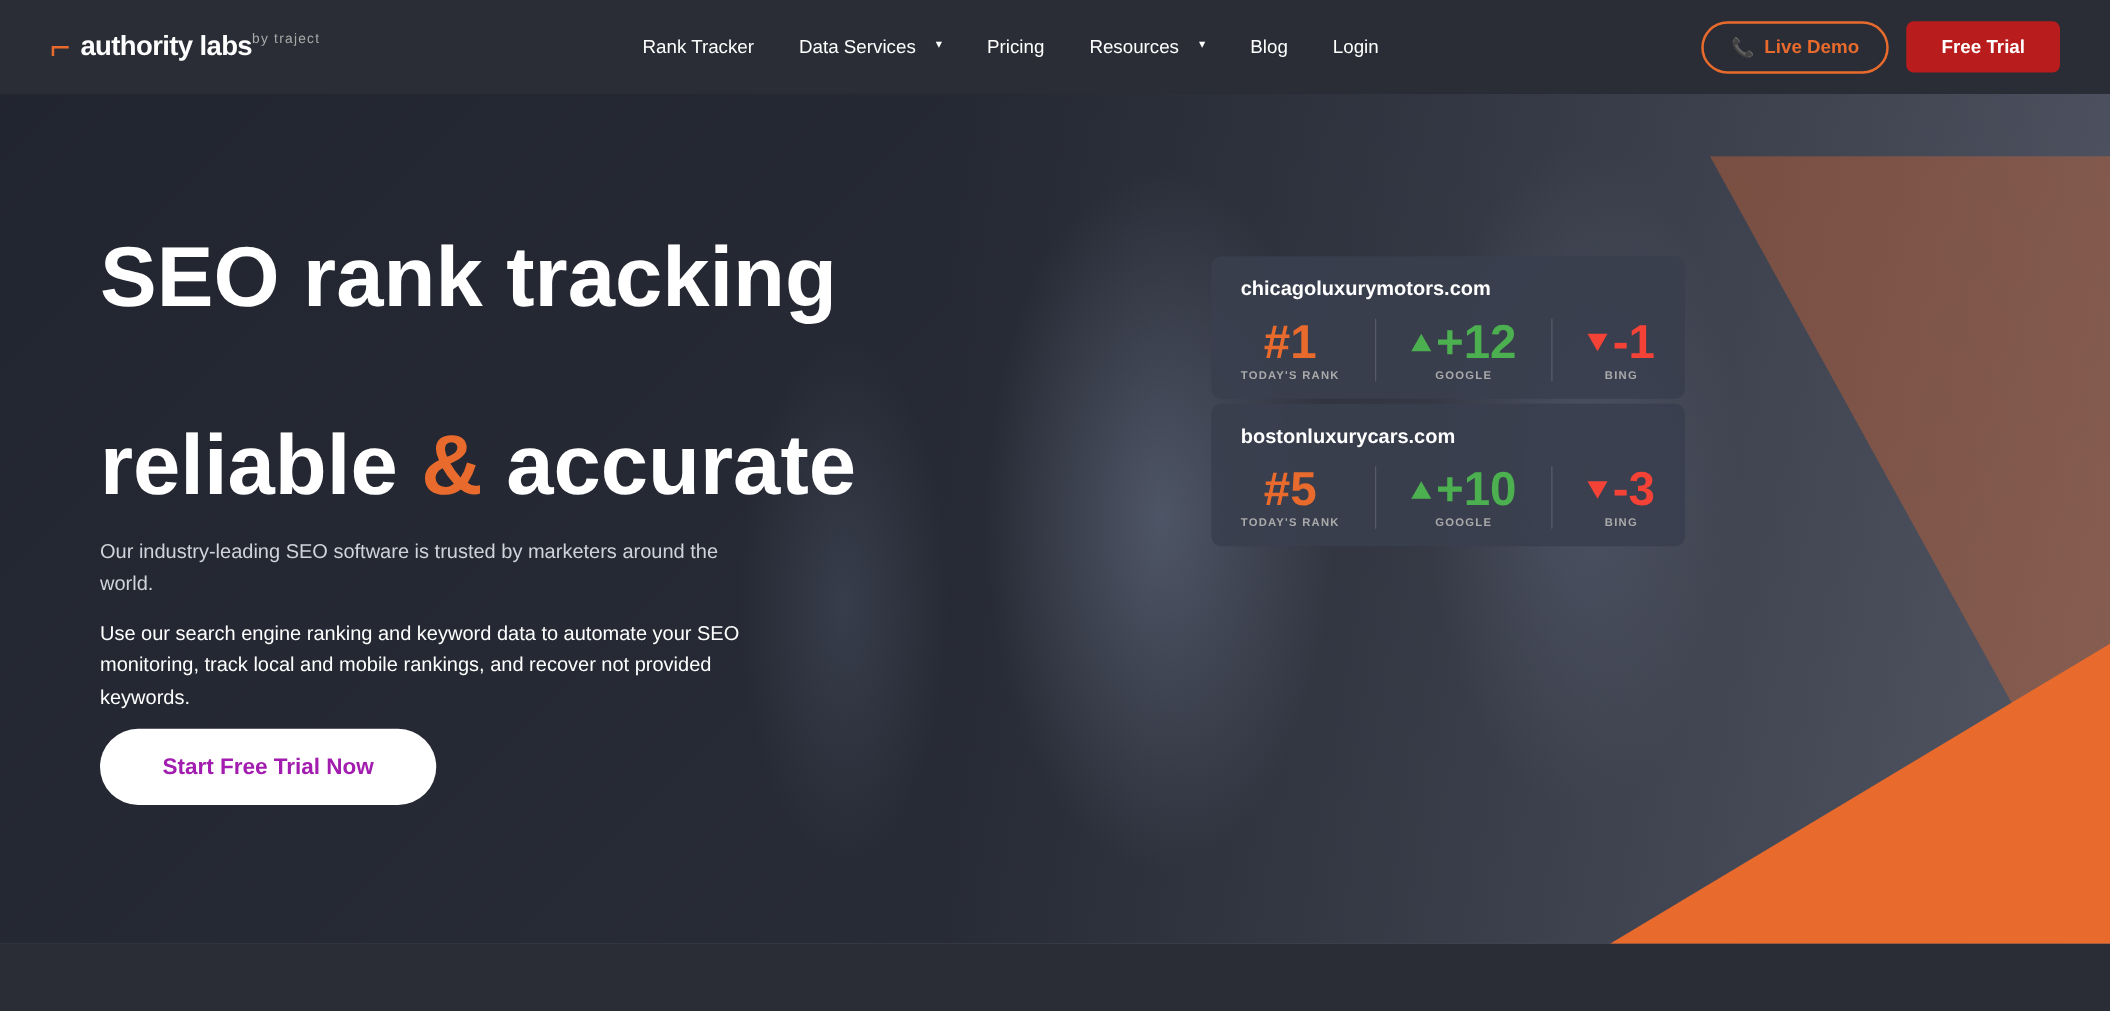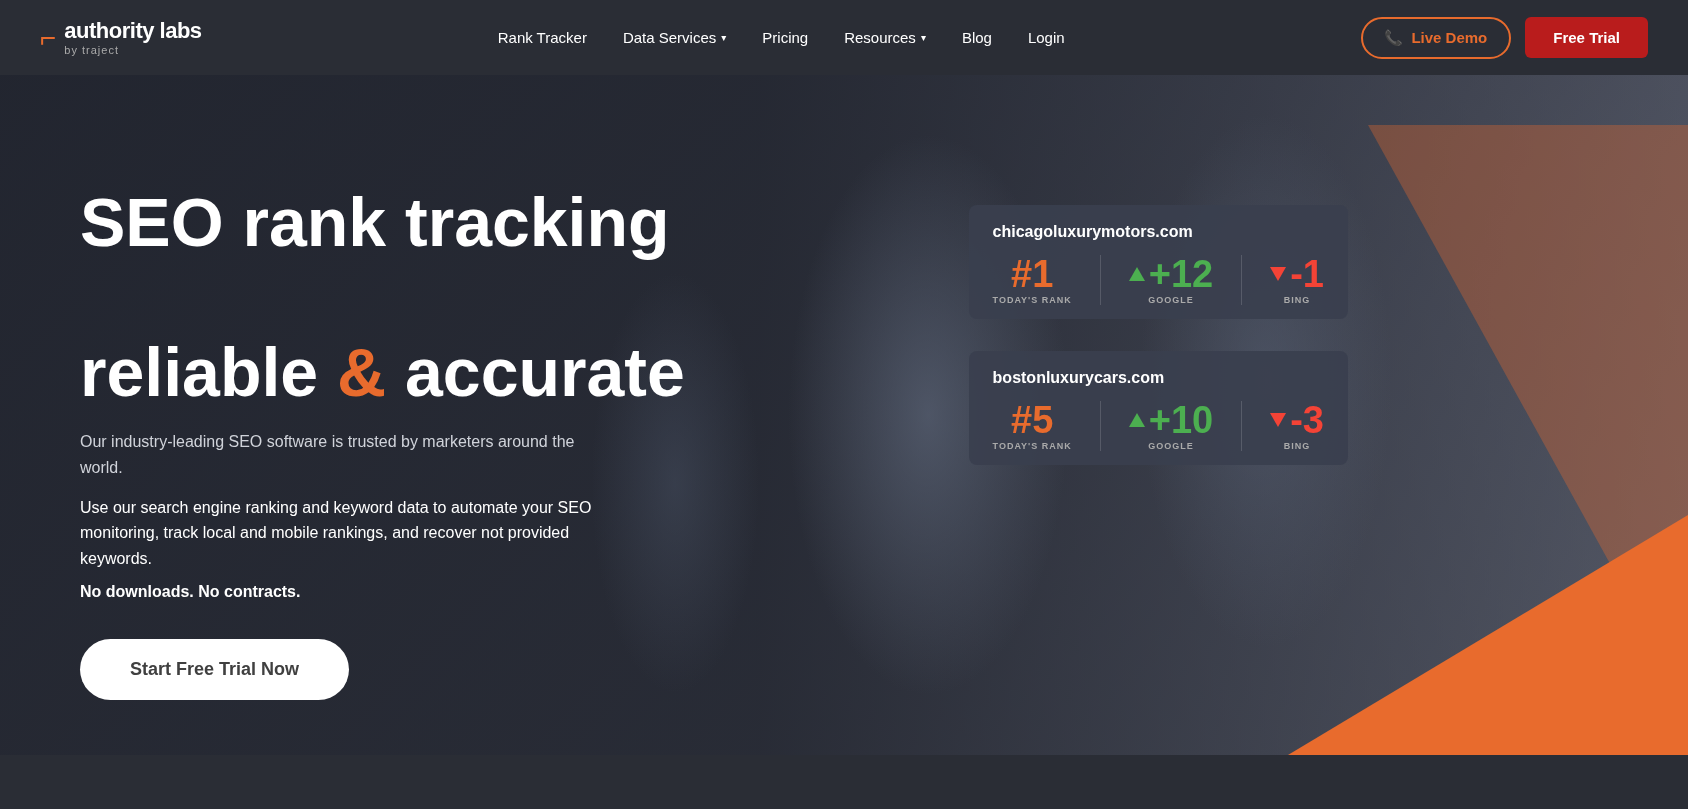--- a/index.html
+++ b/index.html
@@ -22,21 +22,22 @@
       gap: 8px;
     }
     .logo-icon {
       color: #e86b2d;
       font-size: 28px;
       font-weight: 900;
       line-height: 1;
     }
     .logo-text {
       display: flex;
-      flex-direction: column;
+      flex-direction: row;
+      text-align: right;
     }
     .logo-main {
       color: #ffffff;
       font-size: 22px;
       font-weight: 700;
       letter-spacing: -0.5px;
       line-height: 1.1;
     }
     .logo-sub {
       color: #aaaaaa;
@@ -51,22 +52,21 @@
       list-style: none;
     }
     .nav-links li a {
       color: #ffffff;
       text-decoration: none;
       font-size: 15px;
       font-weight: 500;
     }
     .nav-links li a.has-dropdown {
       display: flex;
-      align-items: center;
-      gap: 5px;
+      gap: 16px;
     }
     .dropdown-arrow {
       font-size: 10px;
       color: #ffffff;
     }
 
     .nav-actions {
       display: flex;
       align-items: center;
       gap: 14px;
@@ -173,39 +173,39 @@
       margin-bottom: 12px;
     }
     .hero-no-download {
       color: #ffffff;
       font-size: 16px;
       font-weight: 700;
       margin-bottom: 38px;
     }
     .btn-start-trial {
       background: #ffffff;
-      color: #404040;
+      color: #a21caf;
       border: none;
       padding: 20px 50px;
       border-radius: 40px;
       font-size: 18px;
       font-weight: 600;
       cursor: pointer;
       display: inline-block;
     }
 
     
     .rank-cards {
       position: absolute;
       right: 340px;
       top: 130px;
       z-index: 10;
       display: flex;
       flex-direction: column;
-      gap: 32px;
+      gap: 4px;
     }
     .rank-card {
       background: rgba(58,63,78,0.92);
       border-radius: 8px;
       padding: 18px 24px 14px 24px;
       min-width: 300px;
     }
     .rank-card-domain {
       color: #ffffff;
       font-size: 16px;
@@ -337,21 +337,20 @@
   <div class="hero-triangle"></div>
 
   <div class="hero-content">
     <h1 class="hero-title">
       <span>SEO rank tracking</span><br>
       <br>
       <span>reliable </span><span class="accent">&amp;</span><span> accurate</span>
     </h1>
     <p class="hero-desc">Our industry-leading SEO software is trusted by marketers around the world.</p>
     <p class="hero-desc-2">Use our search engine ranking and keyword data to automate your SEO monitoring, track local and mobile rankings, and recover not provided keywords.</p>
-    <p class="hero-no-download">No downloads. No contracts.</p>
     <button class="btn-start-trial">Start Free Trial Now</button>
   </div>
 
   <div class="rank-cards">
 
     <div class="rank-card">
       <div class="rank-card-domain">chicagoluxurymotors.com</div>
       <div class="rank-card-stats">
         <div class="stat-item">
           <span class="stat-value orange">#1</span>

